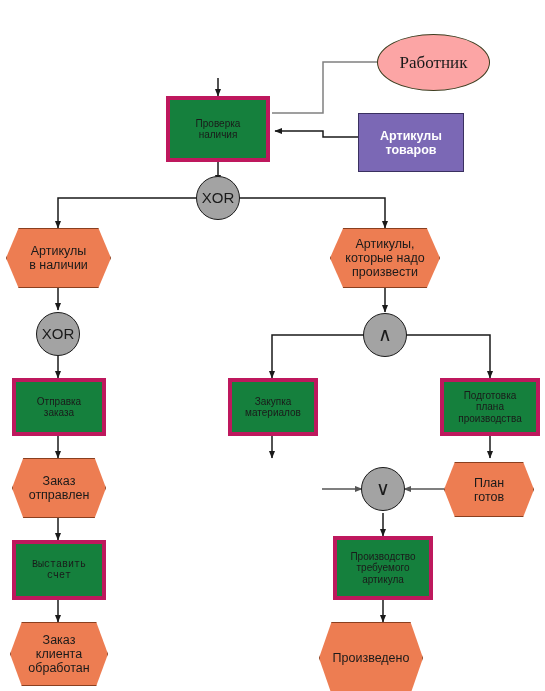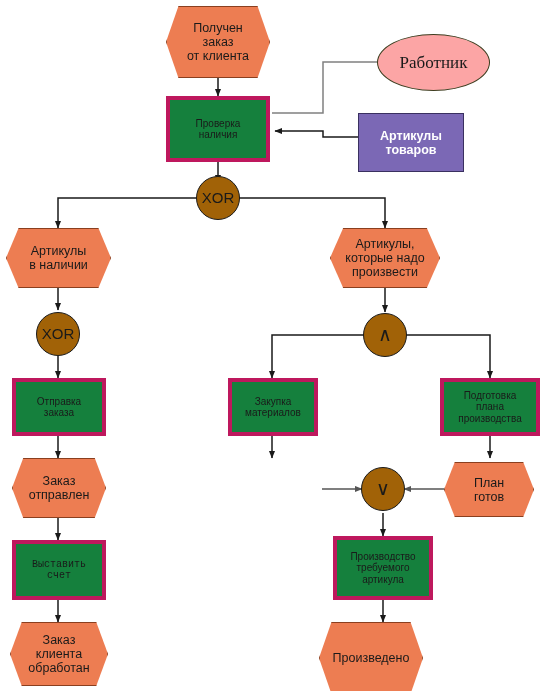--- a/index.html
+++ b/index.html
@@ -73,21 +73,21 @@
   .data-obj {
     background: #7B68B5;
     border: 1px solid #3a3060;
     color: #ffffff;
     font-weight: bold;
     font-size: 12.5px;
   }
 
   
   .gate {
-    background: #a16207;
+    background: #a3a3a3;
     border: 1.4px solid #1a1a1a;
     border-radius: 50%;
     font-size: 15px;
     z-index: 6;
   }
   .gate.sym {
     font-size: 19px;
     font-weight: 400;
   }
 </style>
@@ -149,25 +149,20 @@
     </g>
 
     <g fill="none" stroke="#555555" stroke-width="1.5">
 
       <path d="M322,489 L362,489" marker-end="url(#ah-gray)"></path>
 
       <path d="M444,489 L404,489" marker-end="url(#ah-gray)"></path>
     </g>
   </svg>
 
-  <div class="node event" style="left:166px; top:6px; width:104px; height:72px;">
-    <span class="lbl">Получен
-заказ
-от клиента</span>
-  </div>
 
   <div class="node func" style="left:166px; top:96px; width:104px; height:66px;">
     <span class="lbl">Проверка
 наличия</span>
   </div>
 
   <div class="node org" style="left:377px; top:34px; width:113px; height:57px;">
     <span class="lbl">Работник</span>
   </div>
 

